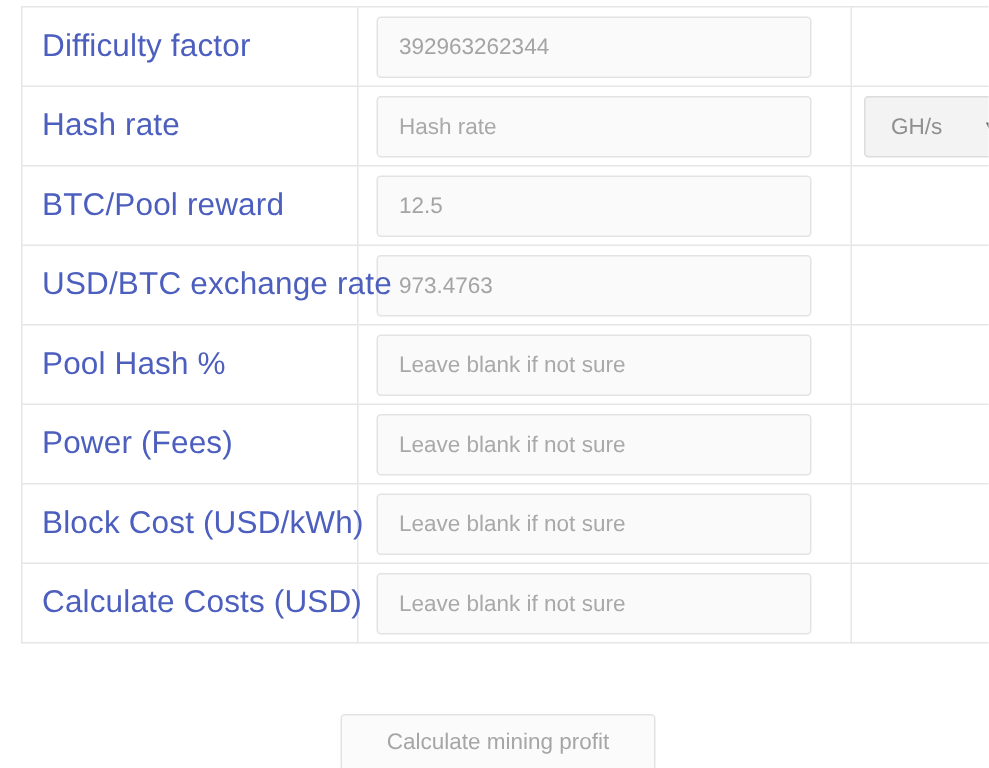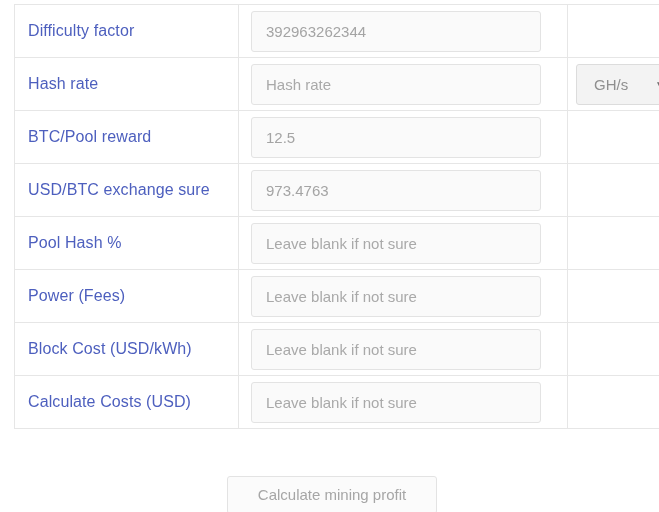--- a/index.html
+++ b/index.html
@@ -42,21 +42,21 @@
     vertical-align: middle;
     background: #ffffff;
   }
 
   
   td.label-cell {
     width: 204px;
     padding-left: 13px;
     padding-right: 6px;
     color: #4d5fbe;
-    font-size: 16px;
+    font-size: 21px;
     line-height: 20px;
     white-space: nowrap;
     letter-spacing: 0.1px;
   }
 
   
   td.field-cell {
     padding-left: 12px;
     padding-right: 12px;
   }
@@ -164,21 +164,21 @@
 
       <tr>
         <td class="label-cell">BTC/Pool reward</td>
         <td class="field-cell wide">
           <input class="txt-input" type="text" placeholder="BTC/Block reward" value="12.5" style="">
         </td>
         <td class="empty-cell"></td>
       </tr>
 
       <tr>
-        <td class="label-cell">USD/BTC exchange sure</td>
+        <td class="label-cell">USD/BTC exchange rate</td>
         <td class="field-cell wide">
           <input class="txt-input" type="text" placeholder="USD/BTC exchange rate" value="973.4763" style="">
         </td>
         <td class="empty-cell"></td>
       </tr>
 
       <tr>
         <td class="label-cell">Pool Hash %</td>
         <td class="field-cell wide">
           <input class="txt-input" type="text" placeholder="Leave blank if not sure" style="">

